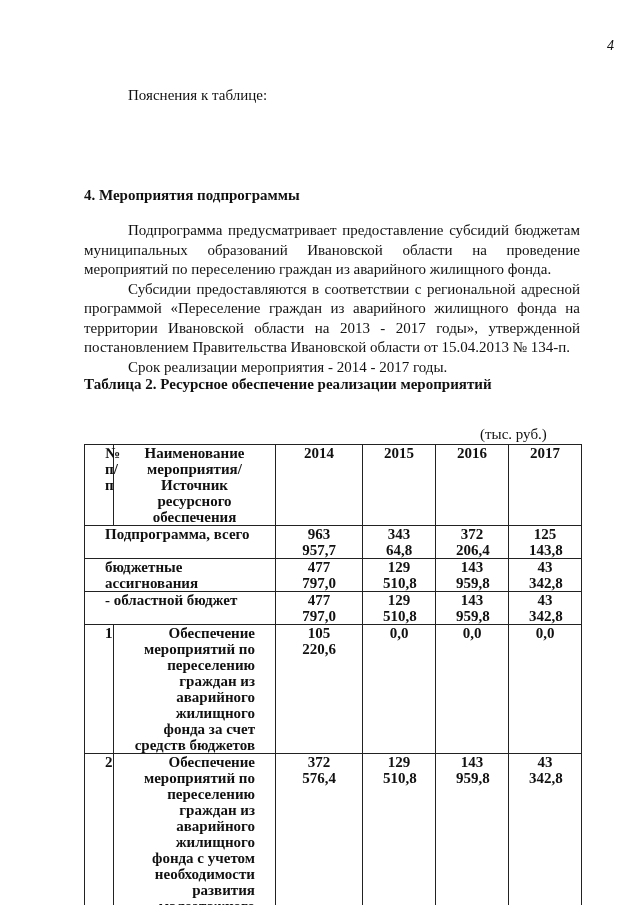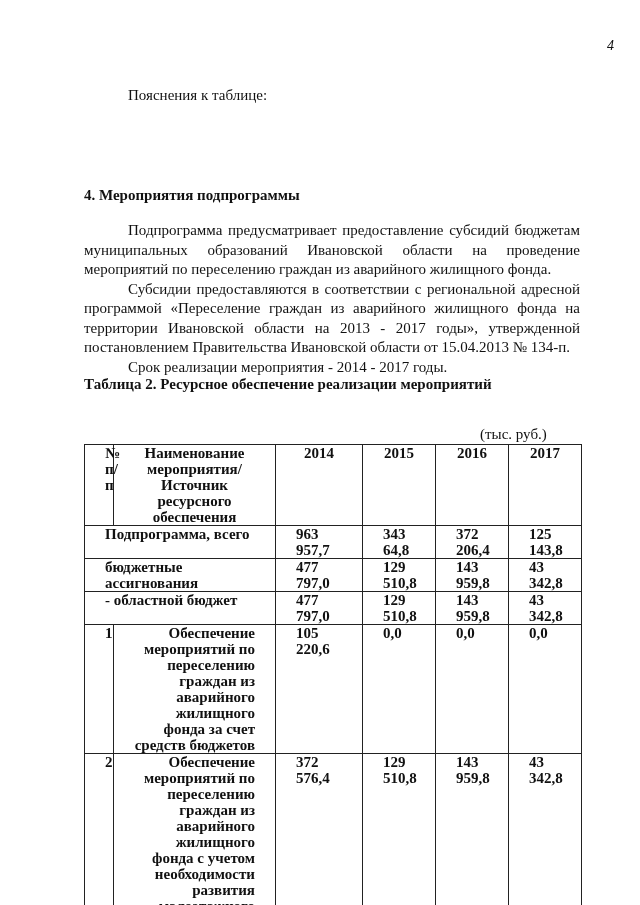--- a/index.html
+++ b/index.html
@@ -8,21 +8,21 @@
   .abs { position: absolute; }
   .page-mark { left: 607px; top: 38px; font-size: 14px; font-style: italic; }
   .para { left: 84px; width: 496px; line-height: 19.5px; text-align: justify; }
   .para p { margin: 0; }
   .indent { text-indent: 44px; }
   .jl { text-align-last: justify; }
   .heading { left: 84px; width: 496px; text-align: left; font-weight: bold; line-height: 19px; }
   .units { left: 480px; width: 100px; top: 426px; }
   table.res { position: absolute; left: 84px; top: 444px; border-collapse: collapse; width: 497px; table-layout: fixed; font-size: 15px; }
   table.res td { border: 1.3px solid #222; vertical-align: top; padding: 0 20px; line-height: 16px; font-weight: bold; }
-  table.res td.num { }
+  table.res td.num { text-align: center; }
   table.res td.c { text-align: center; }
   table.res tr.hdr td { height: 52px; }
   table.res tr.sum td { height: 19px; }
   table.res tr.r1 td { height: 99px; }
   table.res tr.r2 td { height: 197px; }
   .wrap-left { text-align: right; }
 </style>
 </head>
 <body>
 

